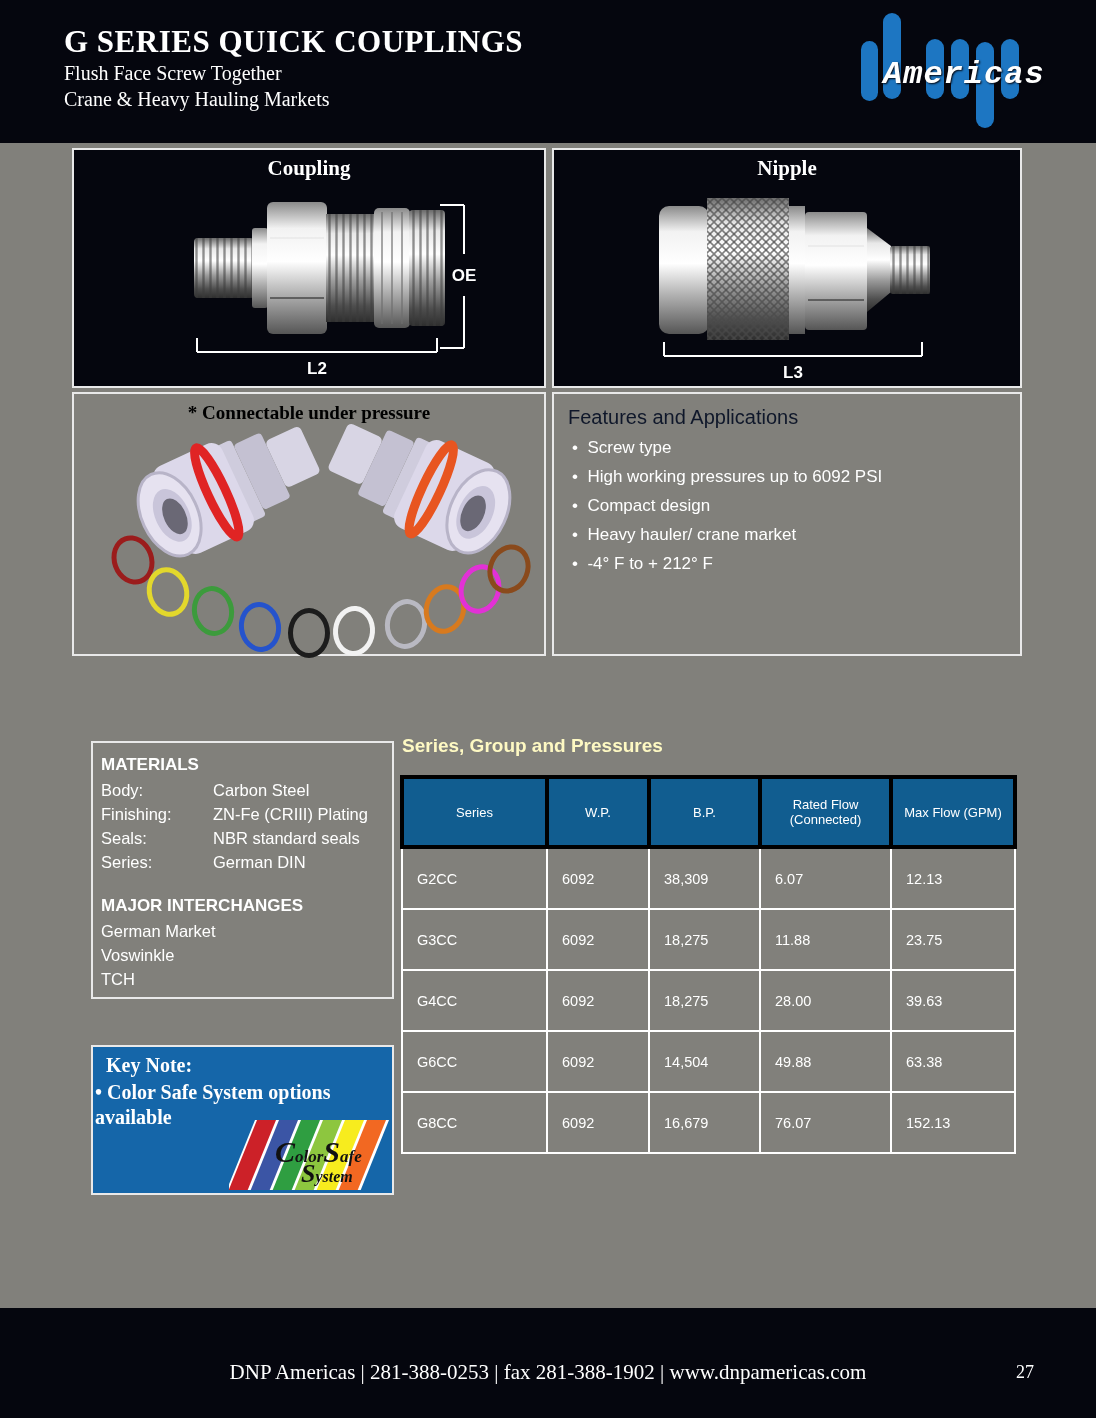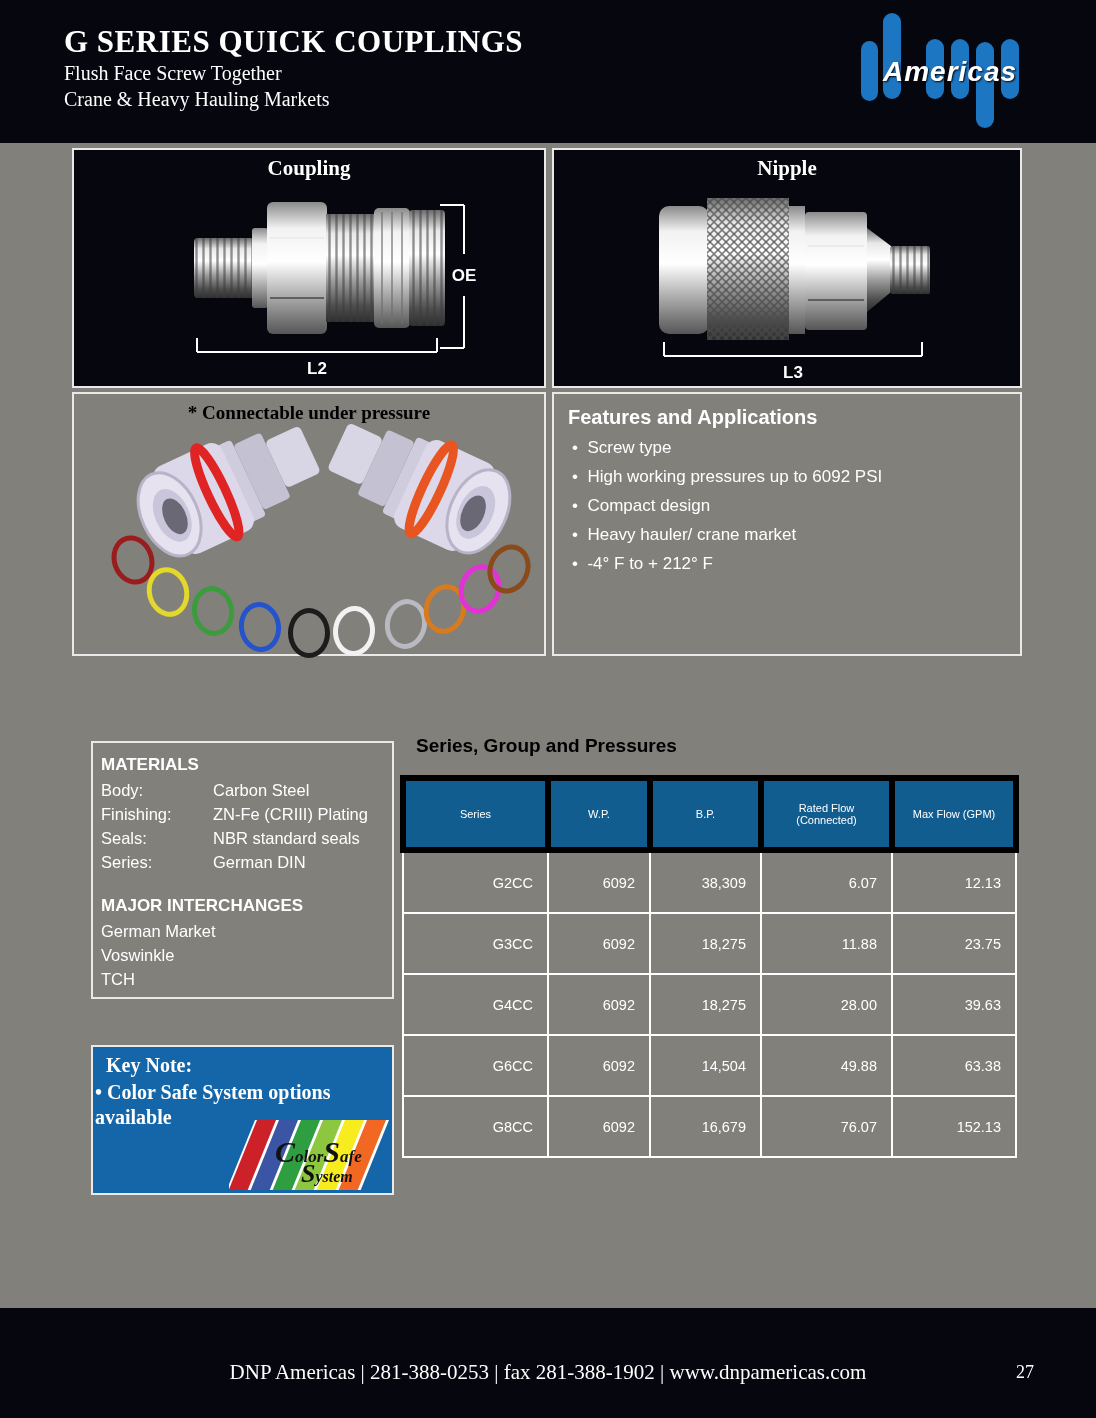--- a/index.html
+++ b/index.html
@@ -18,57 +18,57 @@
     font-family:"Liberation Serif",serif;font-size:20px;}
   .logo{position:absolute;right:40px;top:4px;width:200px;height:140px;}
   .logo .bar{position:absolute;background:#1d76c2;border-radius:9px;}
   .logo .b1{left:5px;top:37px;width:17px;height:60px;}
   .logo .b2{left:27px;top:9px;width:18px;height:86px;}
   .logo .b3{left:70px;top:35px;width:18px;height:60px;}
   .logo .b4{left:95px;top:35px;width:18px;height:60px;}
   .logo .b5{left:120px;top:38px;width:18px;height:86px;}
   .logo .b6{left:145px;top:35px;width:18px;height:60px;}
   .logo .americas{position:absolute;left:27px;top:52px;color:#fff;
-    font-family:Liberation Sans, sans-serif;font-style:italic;font-weight:bold;
-    font-size:28px;letter-spacing:1px;text-shadow:1px 1px 2px #05060e;}
+    font-family:Liberation Mono, monospace;font-style:italic;font-weight:bold;
+    font-size:32px;letter-spacing:1px;text-shadow:1px 1px 2px #05060e;}
   
   .black-panel{position:absolute;background:#05060e;border:2px solid #e9e9e9;}
   #coupling-panel{left:72px;top:148px;width:470px;height:236px;}
   #nipple-panel{left:552px;top:148px;width:466px;height:236px;}
   .panel-title{position:absolute;left:0;top:6px;width:100%;text-align:center;color:#fff;
     font-family:"Liberation Serif",serif;font-weight:bold;font-size:21px;}
   .panel-svg{position:absolute;left:0;top:0;}
   .dim-text{fill:#fff;font-family:"Liberation Sans",sans-serif;font-weight:bold;font-size:17px;}
   .dim-line{stroke:#fff;stroke-width:2;}
   
   .gray-panel{position:absolute;background:transparent;border:2px solid #e9e9e9;}
   #connectable-panel{left:72px;top:392px;width:470px;height:260px;}
   #features-panel{left:552px;top:392px;width:466px;height:260px;}
   .conn-title{position:absolute;left:0;top:8px;width:100%;text-align:center;color:#000000;
     font-family:"Liberation Serif",serif;font-weight:bold;font-size:19px;}
   .oring{position:absolute;width:32px;height:40px;border:5px solid #fff;border-radius:50%;}
-  .feat-title{margin:12px 0 0 14px;color:#ffffff;font-weight:bold;font-size:20px;}
+  .feat-title{margin:12px 0 0 14px;color:#0f172a;font-weight:normal;font-size:20px;}
   .feat-list{list-style:none;margin:8px 0 0 18px;padding:0;}
   .feat-list li{color:#fff;font-size:17px;margin-top:9px;}
   .feat-list li::before{content:"\2022\00a0\00a0";}
   
   #materials-box{position:absolute;left:91px;top:741px;width:299px;height:254px;
     border:2px solid #e9e9e9;color:#fff;padding:0;}
   .mat-inner{padding:12px 8px 0 8px;font-size:16.5px;}
   .mat-head{font-weight:bold;font-size:17px;margin-bottom:6px;}
   .mat-row{display:flex;margin-top:5px;align-items:flex-end;}
   .mat-label{width:112px;}
   .mat-gap{height:24px;}
   .mat-line{margin-top:5px;}
   
-  #series-heading{position:absolute;left:416px;top:735px;color:#000000;font-weight:bold;font-size:19px;}
+  #series-heading{position:absolute;left:402px;top:735px;color:#fef9c3;font-weight:bold;font-size:19px;}
   #pressure-table{position:absolute;left:400px;top:775px;border-collapse:collapse;}
-  #pressure-table th{background:#115d90;color:#fff;font-weight:normal;font-size:11px;
-    height:50px;border:6px solid #000000;padding:8px 6px;}
-  #pressure-table td{color:#fff;font-size:14.5px;height:31px;text-align:right;
+  #pressure-table th{background:#115d90;color:#fff;font-weight:normal;font-size:13px;
+    height:50px;border:4px solid #000000;padding:8px 6px;}
+  #pressure-table td{color:#fff;font-size:14.5px;height:31px;text-align:left;
     border:2px solid #fff;padding:14px;}
   
   #keynote-box{position:absolute;left:91px;top:1045px;width:299px;height:146px;
     background:#1566a9;border:2px solid #e9e9e9;color:#fff;
     font-family:"Liberation Serif",serif;font-weight:bold;}
   .kn-title{margin:7px 0 0 13px;font-size:20px;}
   .kn-bullet{margin:3px 0 0 2px;padding-right:4px;font-size:20px;line-height:1.25;}
   .colorsafe{position:absolute;right:3px;bottom:3px;}
   
   .footer{position:absolute;left:0;top:1308px;width:1096px;height:110px;background:#05060e;}

